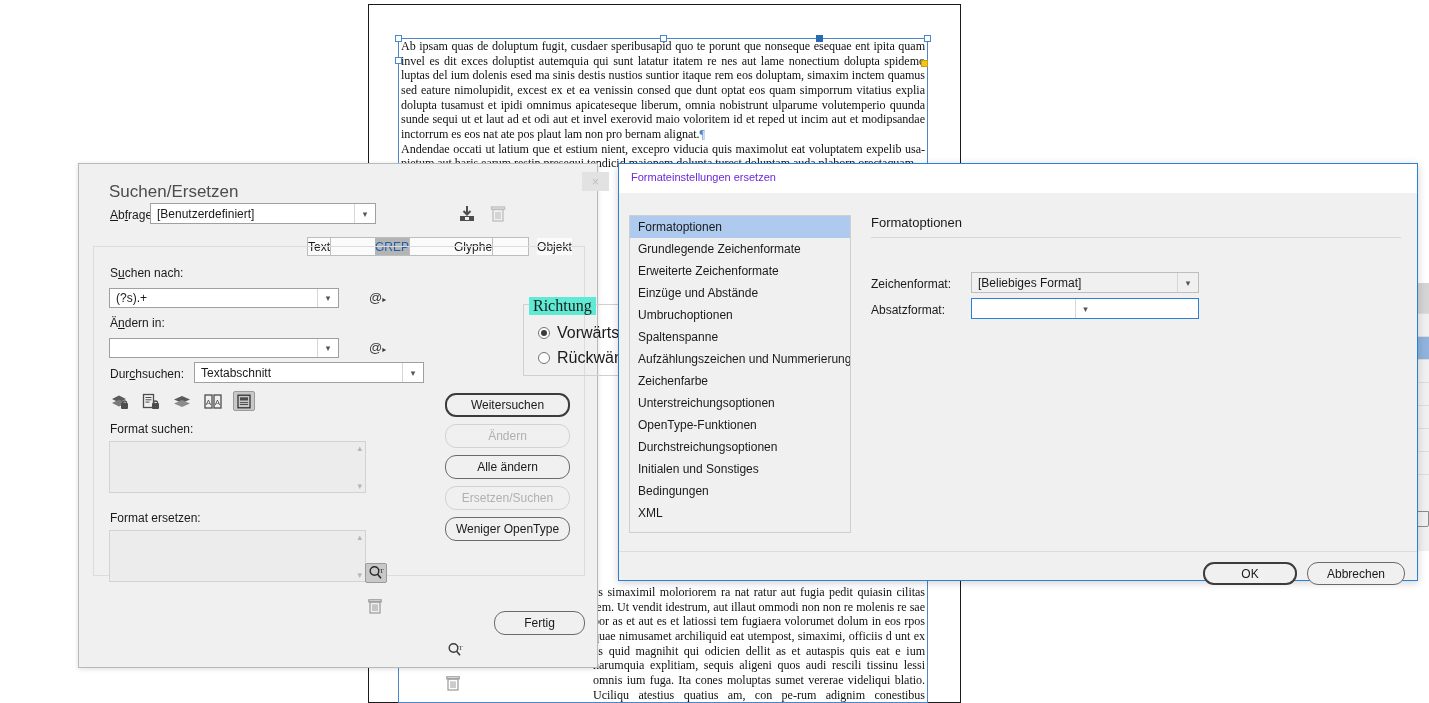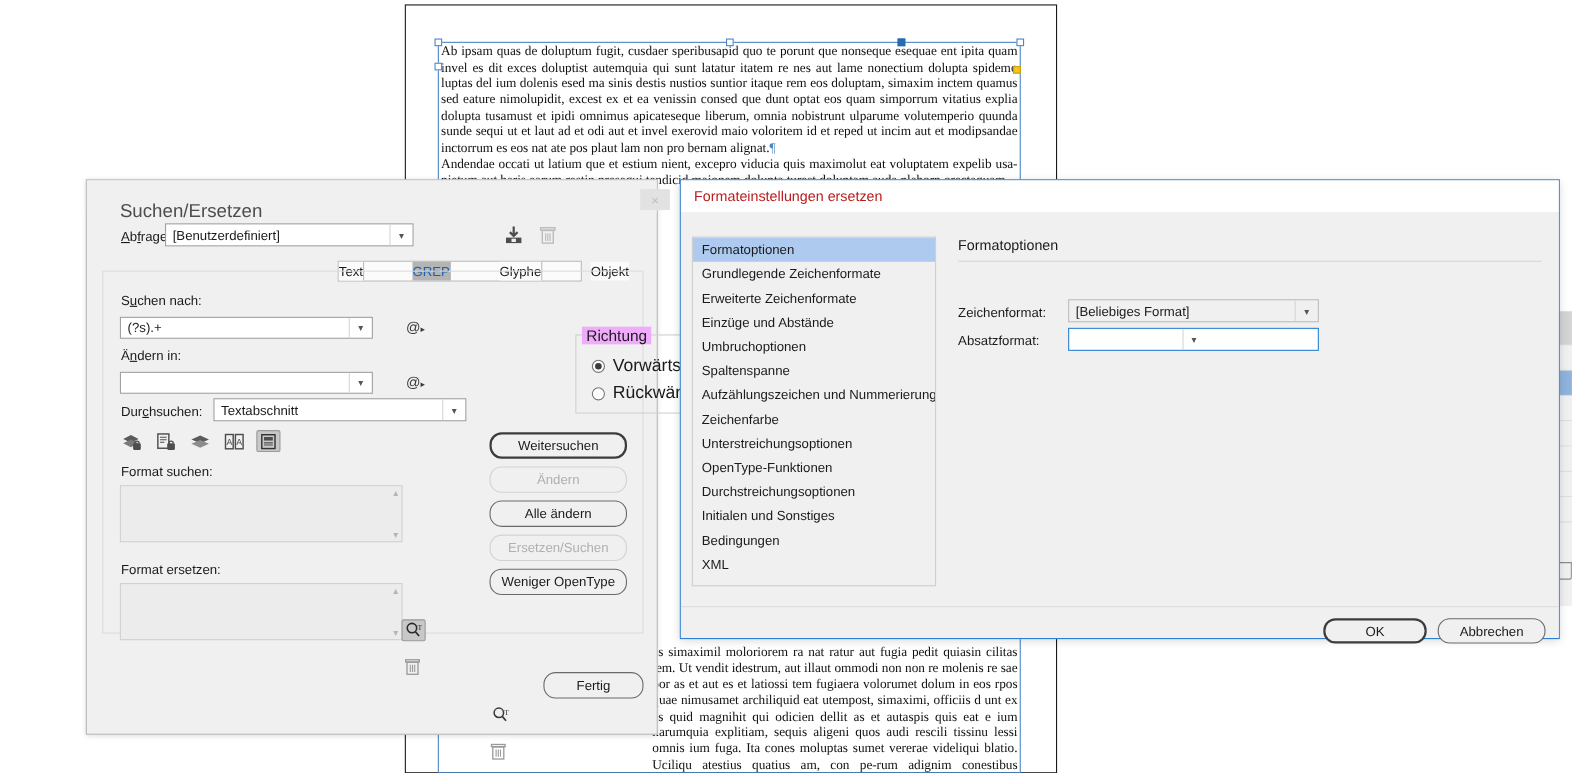--- a/index.html
+++ b/index.html
@@ -76,22 +76,23 @@
     cursor:pointer; user-select:none;
   }
   .btn.default { border:2px solid #3c3c3c; }
   .btn.disabled { border:1px solid #d2d2d2; color:#b0b0b0; background:#f0f0f0; }
 
   .group-box {
     position:absolute; box-sizing:border-box;
     border:1px solid #d0d0d0; background:transparent;
   }
   .group-title {
-    position:absolute; background:#f0abfc; font-size:14px; color:#1a1a1a;
+    position:absolute; background:#5eead4; font-size:16px; color:#1a1a1a;
     padding:0 4px;
+    font-family:Liberation Serif, serif;
   }
   .radio-row { position:absolute; display:flex; align-items:center; font-size:16px; color:#1a1a1a; }
   .radio {
     width:12px; height:12px; border-radius:50%; border:1px solid #757575;
     background:#fdfdfd; margin-right:7px; box-sizing:border-box;
     display:flex; align-items:center; justify-content:center;
   }
   .radio .dot { width:6px; height:6px; border-radius:50%; background:#3c3c3c; }
 
   .fmt-box {
@@ -149,21 +150,21 @@
   .fmt-search-btn.pressed { background:#c8c8c8; border:1px solid #9a9a9a; border-radius:2px; }
   .trash-btn { position:absolute; width:16px; height:17px; cursor:pointer; }
 
   
   #fmt-dialog {
     position:absolute; left:618px; top:163px; width:800px; height:418px;
     background:#f0f0f0; border:1px solid #2b7fd4; box-sizing:border-box;
     box-shadow:0 2px 8px rgba(0,0,0,0.18);
   }
   #fmt-titlebar { position:absolute; left:0; top:0; width:100%; height:29px; background:#ffffff; }
-  #fmt-title { position:absolute; left:12px; top:7px; font-size:13px; color:#b91c1c; }
+  #fmt-title { position:absolute; left:12px; top:7px; font-size:11px; color:#6d28d9; }
   #fmt-body { position:absolute; left:0; top:29px; width:100%; height:387px; background:#f0f0f0; }
 
   #fmt-list {
     position:absolute; left:10px; top:22px; width:222px; height:318px;
     background:#f0f0f0; border:1px solid #cfcfcf; box-sizing:border-box;
     overflow:hidden;
   }
   .fmt-item {
     height:22px; line-height:22px; padding-left:8px;
     font-size:12px; color:#1a1a1a; cursor:pointer; white-space:nowrap;

